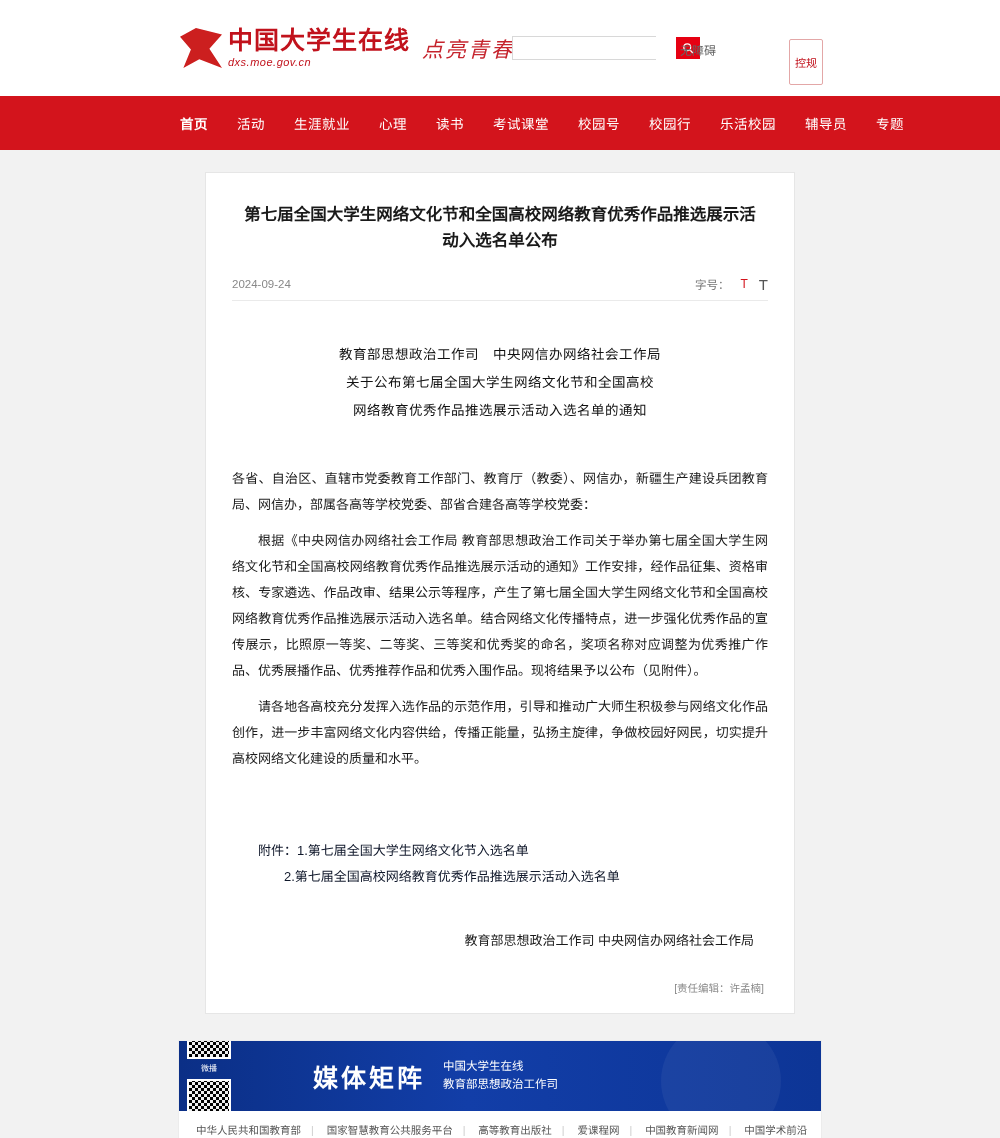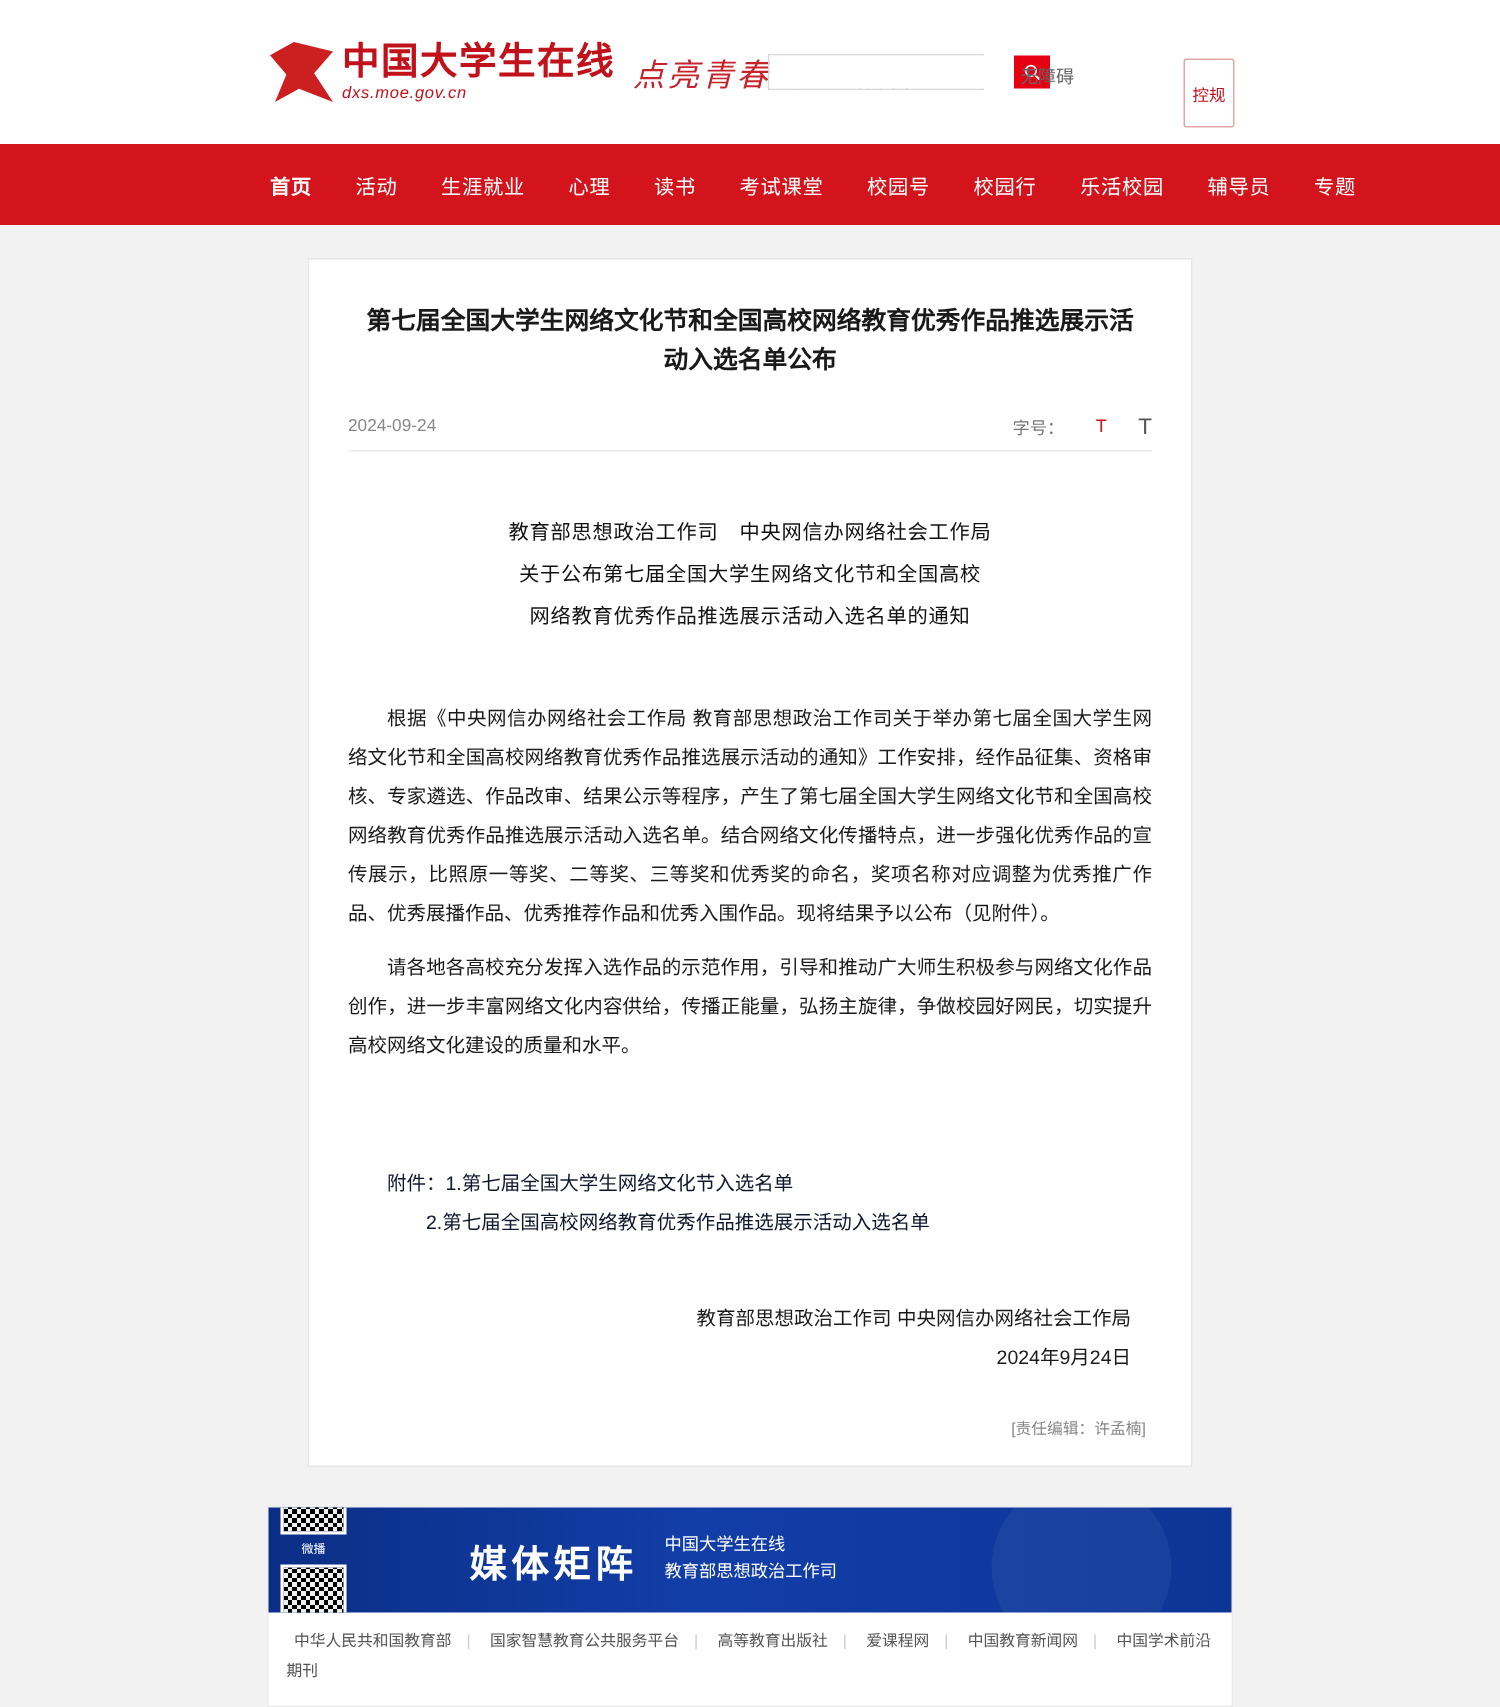--- a/index.html
+++ b/index.html
@@ -125,21 +125,21 @@
   .art-meta {
     display: flex;
     justify-content: space-between;
     align-items: center;
     border-bottom: 1px solid #eaeaea;
     padding-bottom: 7px;
     margin-bottom: 40px;
     font-size: 11.5px;
     color: #888;
   }
-  .fontsize { display: flex; align-items: center; gap: 21px; }
+  .fontsize { display: flex; align-items: center; gap: 11px; }
   .fontsize .lbl { color: #777; }
   .fs-small { color: #d3141c; font-size: 12px; cursor: pointer; }
   .fs-big { color: #555; font-size: 15px; cursor: pointer; }
 
   .doc-head {
     text-align: center;
     font-size: 13.5px;
     color: #111;
     line-height: 2.1;
     margin-bottom: 40px;
@@ -286,36 +286,36 @@
         </span>
       </div>
 
       <div class="doc-head">
         <div>教育部思想政治工作司　中央网信办网络社会工作局</div>
         <div>关于公布第七届全国大学生网络文化节和全国高校</div>
         <div>网络教育优秀作品推选展示活动入选名单的通知</div>
       </div>
 
       <div class="doc-body">
+        <p>各省、自治区、直辖市党委教育工作部门、教育厅（教委）、网信办，新疆生产建设兵团教育局、网信办，部属各高等学校党委、部省合建各高等学校党委：</p>
         <p class="p-indent">根据《中央网信办网络社会工作局 教育部思想政治工作司关于举办第七届全国大学生网络文化节和全国高校网络教育优秀作品推选展示活动的通知》工作安排，经作品征集、资格审核、专家遴选、作品改审、结果公示等程序，产生了第七届全国大学生网络文化节和全国高校网络教育优秀作品推选展示活动入选名单。结合网络文化传播特点，进一步强化优秀作品的宣传展示，比照原一等奖、二等奖、三等奖和优秀奖的命名，奖项名称对应调整为优秀推广作品、优秀展播作品、优秀推荐作品和优秀入围作品。现将结果予以公布（见附件）。</p>
         <p class="p-indent">请各地各高校充分发挥入选作品的示范作用，引导和推动广大师生积极参与网络文化作品创作，进一步丰富网络文化内容供给，传播正能量，弘扬主旋律，争做校园好网民，切实提升高校网络文化建设的质量和水平。</p>
       </div>
 
       <div class="spacer"></div>
 
       <div class="attach">
         <div class="a1">
           <span>附件：</span><span>1.第七届全国大学生网络文化节入选名单</span>
         </div>
         <div class="a2">2.第七届全国高校网络教育优秀作品推选展示活动入选名单</div>
       </div>
 
       <div class="signoff">
         <div>教育部思想政治工作司 中央网信办网络社会工作局</div>
-        <div>2024年9月24日</div>
       </div>
 
       <div class="editor">[责任编辑：许孟楠]</div>
     </div>
 
     <div class="matrix-wrap">
       <div class="matrix-banner">
         <div class="qr-group">
           <div class="qr-item">
             <div class="qr"></div>

